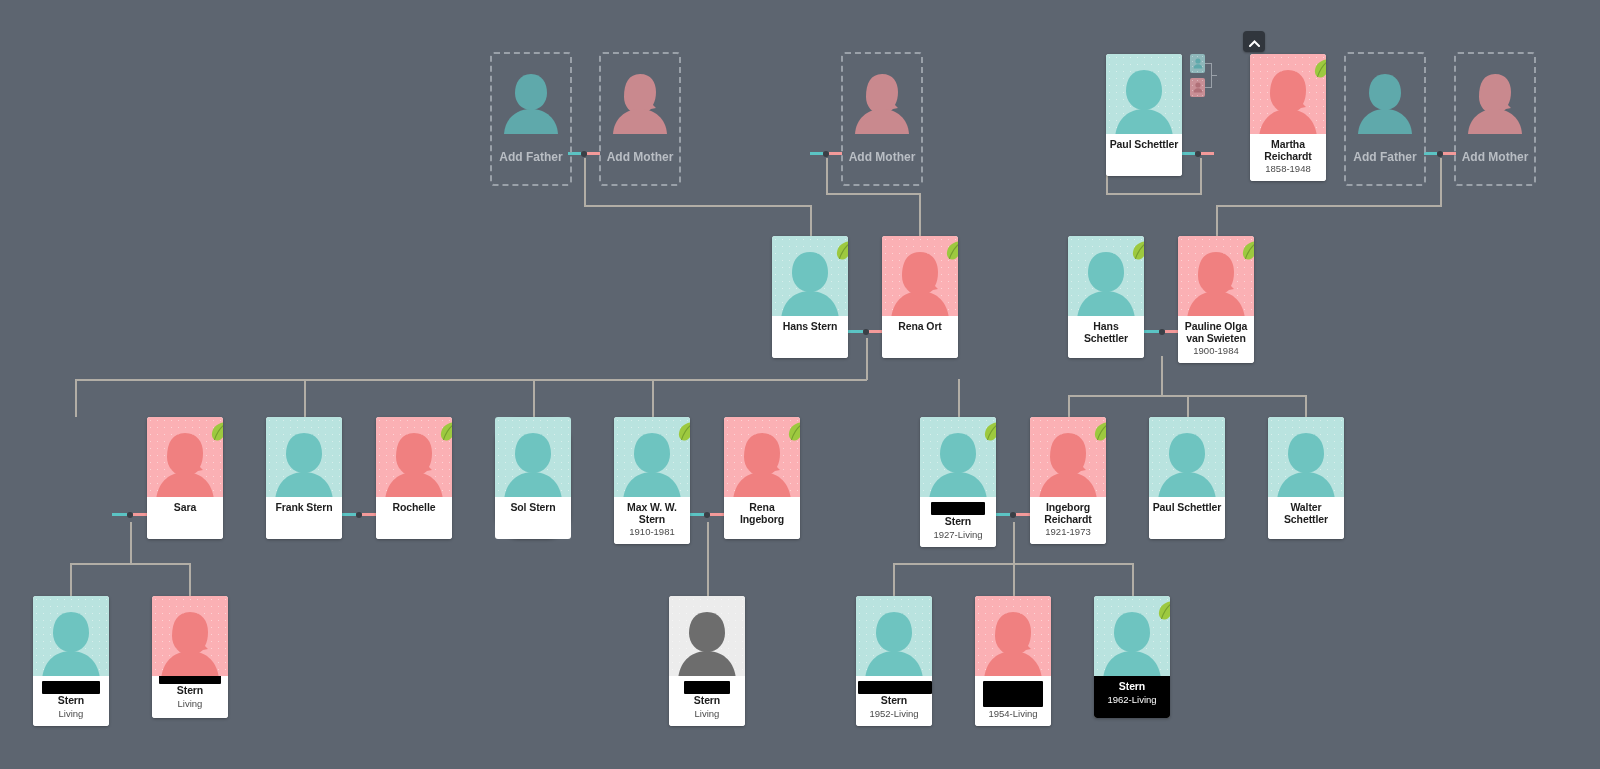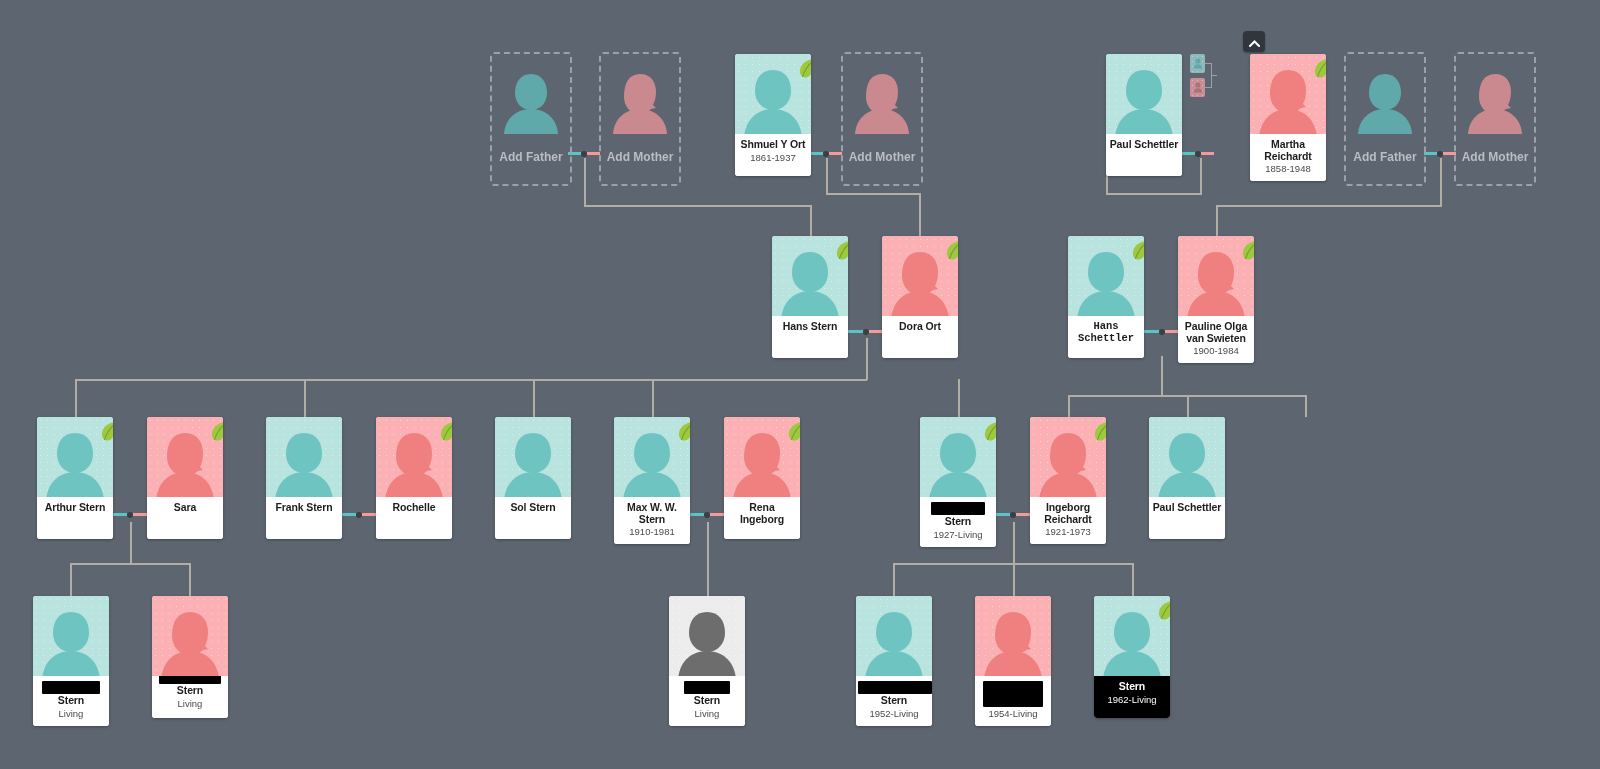--- a/index.html
+++ b/index.html
@@ -261,38 +261,20 @@
           <circle cx="4.5" cy="4" r="2.6" fill="#b07078"></circle>
           <path d="M4.5 7.2c2.6 0 4.5 1.8 4.5 4.3H0c0-2.5 1.9-4.3 4.5-4.3z" fill="#b07078"></path>
         </svg>
     </div>
     <div class="brk" style="left:15px;top:9px;width:7px;height:1px;"></div>
     <div class="brk" style="left:15px;top:33px;width:7px;height:1px;"></div>
     <div class="brk" style="left:21px;top:9px;width:1px;height:25px;"></div>
     <div class="brk" style="left:21px;top:21px;width:6px;height:1px;"></div>
   </div>
 
-  <div class="card" style="left:735px;top:54px;">
-    <div class="photo m">
-      <svg width="62" height="76" viewBox="0 0 62 76">
-          <path fill="#6ec4c0" d="M31 4c12 0 18 9 18 21 0 10-7 19-18 19s-18-9-18-19C13 13 19 4 31 4z"></path>
-          <path fill="#6ec4c0" d="M31 43c16 0 28 11 29 29H2c1-18 13-29 29-29z"></path>
-        </svg>
-      <span class="leaf">
-        <svg width="24" height="24" viewBox="0 0 24 24">
-            <path d="M20 3c-9 0-15 4-16 11-.4 3 .6 5.6 2.4 6.8 1.9 1.2 4.6.8 6.9-.9C17 17 20 11 20 3z" fill="#9dc93f"></path>
-            <path d="M20 3C13 7 9 13 6.4 20.8" stroke="#76a02e" stroke-width="1.1" fill="none"></path>
-          </svg>
-      </span>
-    </div>
-    <div class="namebar">
-      <div class="nm">Shmuel Y Ort</div>
-      <div class="yr">1861-1937</div>
-    </div>
-  </div>
 
   <div class="card" style="left:1106px;top:54px;">
     <div class="photo m">
       <svg width="62" height="76" viewBox="0 0 62 76">
           <path fill="#6ec4c0" d="M31 4c12 0 18 9 18 21 0 10-7 19-18 19s-18-9-18-19C13 13 19 4 31 4z"></path>
           <path fill="#6ec4c0" d="M31 43c16 0 28 11 29 29H2c1-18 13-29 29-29z"></path>
         </svg>
     </div>
     <div class="namebar">
       <div class="nm">Paul Schettler</div>
@@ -345,26 +327,26 @@
           <path fill="#f08080" d="M31 43c16 0 28 11 29 29H2c1-18 13-29 29-29z"></path>
         </svg>
       <span class="leaf">
         <svg width="24" height="24" viewBox="0 0 24 24">
             <path d="M20 3c-9 0-15 4-16 11-.4 3 .6 5.6 2.4 6.8 1.9 1.2 4.6.8 6.9-.9C17 17 20 11 20 3z" fill="#9dc93f"></path>
             <path d="M20 3C13 7 9 13 6.4 20.8" stroke="#76a02e" stroke-width="1.1" fill="none"></path>
           </svg>
       </span>
     </div>
     <div class="namebar">
-      <div class="nm">Dora Ort</div>
-      <div class="yr"></div>
-    </div>
-  </div>
-
-  <div class="card" style="left:1068px;top:236px;font-family:Liberation Mono, monospace;">
+      <div class="nm">Rena Ort</div>
+      <div class="yr"></div>
+    </div>
+  </div>
+
+  <div class="card" style="left:1068px;top:236px;">
     <div class="photo m">
       <svg width="62" height="76" viewBox="0 0 62 76">
           <path fill="#6ec4c0" d="M31 4c12 0 18 9 18 21 0 10-7 19-18 19s-18-9-18-19C13 13 19 4 31 4z"></path>
           <path fill="#6ec4c0" d="M31 43c16 0 28 11 29 29H2c1-18 13-29 29-29z"></path>
         </svg>
       <span class="leaf">
         <svg width="24" height="24" viewBox="0 0 24 24">
             <path d="M20 3c-9 0-15 4-16 11-.4 3 .6 5.6 2.4 6.8 1.9 1.2 4.6.8 6.9-.9C17 17 20 11 20 3z" fill="#9dc93f"></path>
             <path d="M20 3C13 7 9 13 6.4 20.8" stroke="#76a02e" stroke-width="1.1" fill="none"></path>
           </svg>
@@ -388,38 +370,20 @@
             <path d="M20 3C13 7 9 13 6.4 20.8" stroke="#76a02e" stroke-width="1.1" fill="none"></path>
           </svg>
       </span>
     </div>
     <div class="namebar">
       <div class="nm">Pauline Olga van Swieten</div>
       <div class="yr">1900-1984</div>
     </div>
   </div>
 
-  <div class="card" style="left:37px;top:417px;">
-    <div class="photo m">
-      <svg width="62" height="76" viewBox="0 0 62 76">
-          <path fill="#6ec4c0" d="M31 4c12 0 18 9 18 21 0 10-7 19-18 19s-18-9-18-19C13 13 19 4 31 4z"></path>
-          <path fill="#6ec4c0" d="M31 43c16 0 28 11 29 29H2c1-18 13-29 29-29z"></path>
-        </svg>
-      <span class="leaf">
-        <svg width="24" height="24" viewBox="0 0 24 24">
-            <path d="M20 3c-9 0-15 4-16 11-.4 3 .6 5.6 2.4 6.8 1.9 1.2 4.6.8 6.9-.9C17 17 20 11 20 3z" fill="#9dc93f"></path>
-            <path d="M20 3C13 7 9 13 6.4 20.8" stroke="#76a02e" stroke-width="1.1" fill="none"></path>
-          </svg>
-      </span>
-    </div>
-    <div class="namebar">
-      <div class="nm">Arthur Stern</div>
-      <div class="yr"></div>
-    </div>
-  </div>
 
   <div class="card" style="left:147px;top:417px;">
     <div class="photo f">
       <svg width="62" height="76" viewBox="0 0 62 76">
           <path fill="#f08080" d="M31 4c12 0 18 9 18 20 0 6-1 10-3 14l3 3-5 1c-3 3-8 5-13 5-11 0-18-9-18-19C13 13 19 4 31 4z"></path>
           <path fill="#f08080" d="M31 43c16 0 28 11 29 29H2c1-18 13-29 29-29z"></path>
         </svg>
       <span class="leaf">
         <svg width="24" height="24" viewBox="0 0 24 24">
             <path d="M20 3c-9 0-15 4-16 11-.4 3 .6 5.6 2.4 6.8 1.9 1.2 4.6.8 6.9-.9C17 17 20 11 20 3z" fill="#9dc93f"></path>
@@ -458,21 +422,21 @@
             <path d="M20 3C13 7 9 13 6.4 20.8" stroke="#76a02e" stroke-width="1.1" fill="none"></path>
           </svg>
       </span>
     </div>
     <div class="namebar">
       <div class="nm">Rochelle</div>
       <div class="yr"></div>
     </div>
   </div>
 
-  <div class="card" style="left:495px;top:417px;">
+  <div class="card" style="left:495px;top:417px;border-radius:24px;">
     <div class="photo m">
       <svg width="62" height="76" viewBox="0 0 62 76">
           <path fill="#6ec4c0" d="M31 4c12 0 18 9 18 21 0 10-7 19-18 19s-18-9-18-19C13 13 19 4 31 4z"></path>
           <path fill="#6ec4c0" d="M31 43c16 0 28 11 29 29H2c1-18 13-29 29-29z"></path>
         </svg>
     </div>
     <div class="namebar">
       <div class="nm">Sol Stern</div>
       <div class="yr"></div>
     </div>
@@ -561,20 +525,32 @@
           <path fill="#6ec4c0" d="M31 4c12 0 18 9 18 21 0 10-7 19-18 19s-18-9-18-19C13 13 19 4 31 4z"></path>
           <path fill="#6ec4c0" d="M31 43c16 0 28 11 29 29H2c1-18 13-29 29-29z"></path>
         </svg>
     </div>
     <div class="namebar">
       <div class="nm">Paul Schettler</div>
       <div class="yr"></div>
     </div>
   </div>
 
+  <div class="card" style="left:1268px;top:417px;">
+    <div class="photo m">
+      <svg width="62" height="76" viewBox="0 0 62 76">
+          <path fill="#6ec4c0" d="M31 4c12 0 18 9 18 21 0 10-7 19-18 19s-18-9-18-19C13 13 19 4 31 4z"></path>
+          <path fill="#6ec4c0" d="M31 43c16 0 28 11 29 29H2c1-18 13-29 29-29z"></path>
+        </svg>
+    </div>
+    <div class="namebar">
+      <div class="nm">Walter Schettler</div>
+      <div class="yr"></div>
+    </div>
+  </div>
 
   <div class="card" style="left:33px;top:596px;">
     <div class="photo m">
       <svg width="62" height="76" viewBox="0 0 62 76">
           <path fill="#6ec4c0" d="M31 4c12 0 18 9 18 21 0 10-7 19-18 19s-18-9-18-19C13 13 19 4 31 4z"></path>
           <path fill="#6ec4c0" d="M31 43c16 0 28 11 29 29H2c1-18 13-29 29-29z"></path>
         </svg>
     </div>
     <div class="namebar">
       <span class="redact" style="width:58px;"></span>

